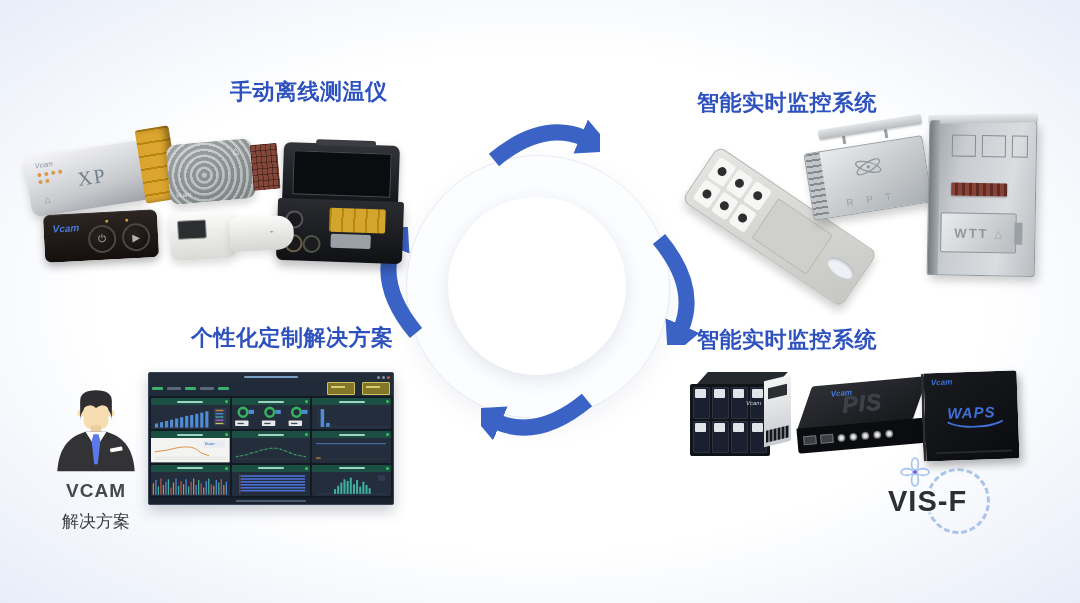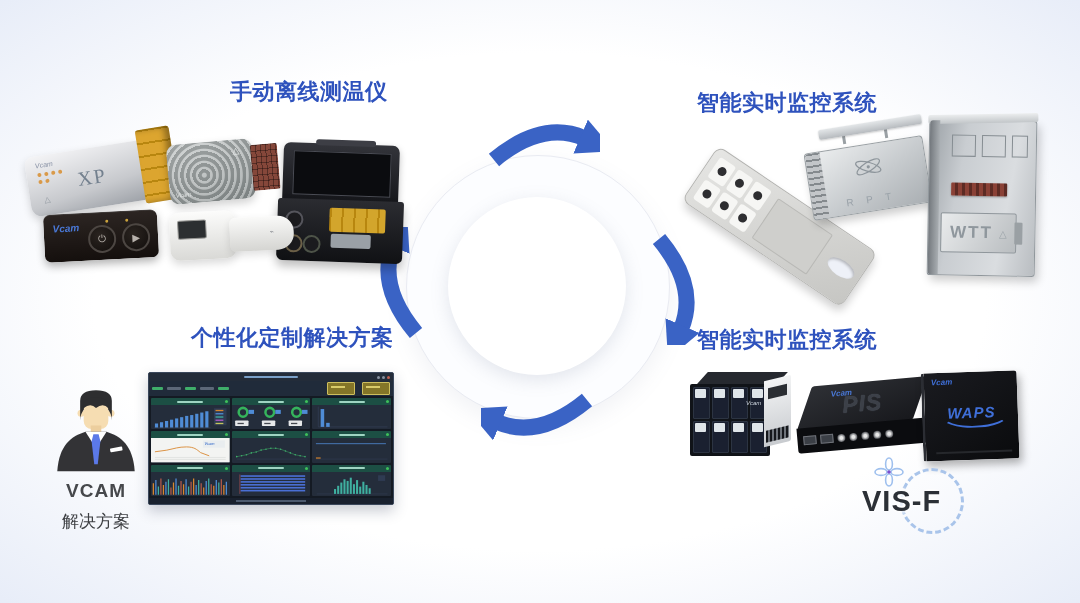--- a/index.html
+++ b/index.html
@@ -104,21 +104,21 @@
   .wtt-main{position:absolute;left:8px;top:8px;width:106px;height:154px;border-radius:3px;border:1px solid #8f969b;
     transform:rotate(1deg);background:linear-gradient(100deg,#9aa0a5 0%,#c9cdd1 30%,#dadde0 70%,#b9bdc1 100%);box-shadow:3px 5px 10px rgba(0,0,0,.2);}
   .wtt-topflange{position:absolute;left:-2px;top:-7px;width:110px;height:9px;background:linear-gradient(#eceeef,#c2c6c9);transform:rotate(-2deg);border-radius:2px;}
   .wtt-leftflange{position:absolute;left:0;top:0;width:10px;height:100%;background:linear-gradient(90deg,#74797e,#a8adb1);border-radius:3px 0 0 3px;}
   .wtt-sq{position:absolute;top:14px;width:22px;height:20px;border:1px solid #868d92;}
   .wtt-sq.s1{left:22px;} .wtt-sq.s2{left:52px;} .wtt-sq.s3{left:82px;width:14px;}
   .wtt-conn{position:absolute;left:22px;top:62px;width:56px;height:13px;border-radius:1px;
     background:repeating-linear-gradient(90deg,#8a4136 0 4px,#5c2b24 4px 7px);box-shadow:0 1px 2px rgba(0,0,0,.3);}
   .wtt-box{position:absolute;left:12px;top:92px;width:74px;height:38px;border:1px solid #8f969b;border-radius:2px;
     background:linear-gradient(120deg,#e9ebec,#b9bdc0);display:flex;align-items:center;justify-content:center;gap:6px;}
-  .wtt-box .t{font-size:17px;letter-spacing:2px;color:#8f979d;font-weight:700;}
+  .wtt-box .t{font-size:13px;letter-spacing:2px;color:#8f979d;font-weight:700;}
   .wtt-box .w{font-size:10px;color:#9aa2a8;}
   .wtt-hinge{position:absolute;right:-7px;top:8px;width:8px;height:22px;background:#9aa0a4;border-radius:1px;}
 
   
   .person{position:absolute;left:40px;top:386px;width:112px;text-align:center;}
   .person-name{font-size:19px;font-weight:700;color:#46484c;letter-spacing:1px;margin-top:4px;}
   .person-org{font-size:17px;color:#3c3e42;margin-top:8px;white-space:nowrap;}
 
   .dashboard{position:absolute;left:148px;top:372px;width:244px;height:131px;background:#141a23;
     border:1px solid #3a475b;border-radius:2px;box-shadow:0 6px 14px rgba(40,50,80,.25);display:flex;flex-direction:column;}
@@ -172,21 +172,21 @@
     border-left:3px solid #2b2d33;box-shadow:3px 5px 9px rgba(0,0,0,.3);}
   .waps-brand{position:absolute;left:7px;top:5px;font-size:8px;font-style:italic;font-weight:700;color:#3f6fd8;}
   .waps-logo{position:absolute;left:0;right:0;top:32px;text-align:center;font-size:15px;font-weight:800;font-style:italic;
     color:#3f6fd8;letter-spacing:1px;}
   .waps-swoosh{position:absolute;left:16px;top:30px;width:64px;height:22px;border:2px solid transparent;
     border-bottom-color:#3f6fd8;border-radius:50%;}
   .waps-line{position:absolute;left:10px;bottom:7px;width:76px;height:2px;background:#26282c;}
 
   
   .fis-logo{position:absolute;left:779px;top:475px;font-size:41px;font-weight:800;color:#3d6be0;letter-spacing:7px;}
-  .visf{position:absolute;left:852px;top:438px;width:136px;height:104px;}
+  .visf{position:absolute;left:878px;top:438px;width:136px;height:104px;}
   .visf-circle{position:absolute;left:48px;top:30px;width:58px;height:60px;border:3px dashed #a9c4ea;border-radius:50%;}
   .visf-pin{position:absolute;left:21px;top:18px;width:32px;height:32px;}
   .visf-text{position:absolute;left:10px;top:47px;font-size:29px;font-weight:600;color:#2c3036;letter-spacing:1px;
     text-shadow:0 0 5px #fff,0 0 5px #fff,0 0 5px #fff;}
 </style>
 </head>
 <body>
 
 <div class="stage">
 

